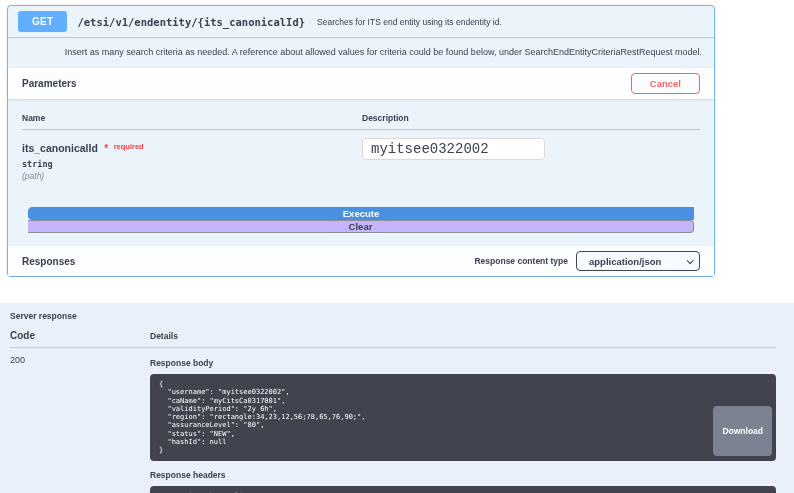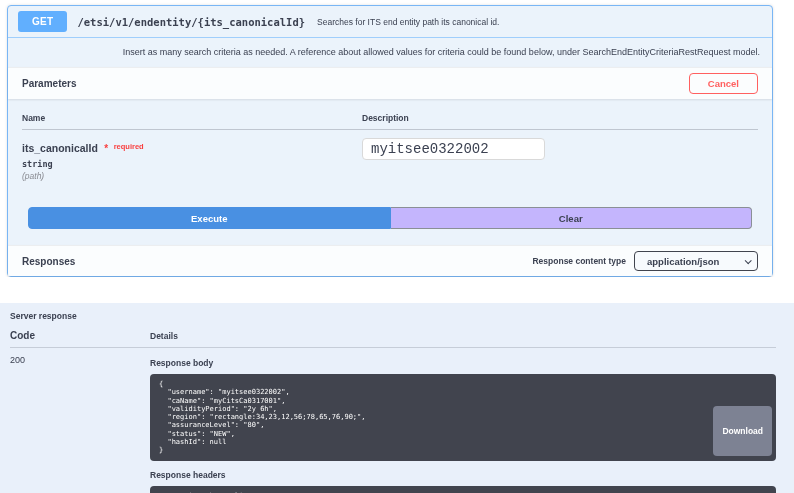--- a/index.html
+++ b/index.html
@@ -7,21 +7,21 @@
     width: 794px; height: 493px; overflow: hidden;
     background: #ffffff;
     font-family: "Liberation Sans", sans-serif;
     color: #3b4151;
   }
   .mono { font-family: "DejaVu Sans Mono", "Liberation Mono", monospace; }
 
   
   .opblock {
     margin: 5px 0 0 7px;
-    width: 766px;
+    width: 708px;
     background: #ebf3fb;
     border: 1px solid #79b6f5;
     border-radius: 4px;
     box-shadow: 0 0 3px rgba(0,0,0,.12);
   }
   .opblock-summary {
     display: flex; align-items: center;
     padding: 5px 10px;
     border-bottom: 1px solid rgba(97,175,254,.55);
     cursor: pointer;
@@ -79,21 +79,21 @@
     font-style: italic; font-size: 8.5px; color: #888a91; margin-top: 2px;
   }
   .p-input {
     width: 183px; height: 22px;
     border: 1px solid #d9d9d9; border-radius: 4px;
     padding: 0 8px; font-size: 14px; color: #3b4151;
     font-family: Liberation Mono, monospace;
     background: #fff;
   }
   .execute-row {
-    display: flex; margin: 22px 20px 16px; height: 22px;
+    display: flex; margin: 22px 20px 16px; height: 22px; flex-direction: column;
   }
   .execute-btn {
     flex: 1; background: #4990e2; color: #fff;
     border: 1px solid #4990e2; border-radius: 4px 0 0 4px;
     font-family: "Liberation Sans", sans-serif;
     font-size: 9.5px; font-weight: bold; cursor: pointer;
   }
   .clear-btn {
     flex: 1; background: #c4b5fd; color: #3b4151;
     border: 1px solid #8a8f96; border-left: none;
@@ -160,21 +160,21 @@
 </head>
 <body>
 
 <div class="page">
 
   <section class="opblock">
 
     <div class="opblock-summary">
       <span class="method-badge">GET</span>
       <span class="op-path mono">/etsi/v1/endentity/{its_canonicalId}</span>
-      <span class="op-desc">Searches for ITS end entity path its canonical id.</span>
+      <span class="op-desc">Searches for ITS end entity using its endentity id.</span>
     </div>
 
     <div class="op-note">Insert as many search criteria as needed. A reference about allowed values for criteria could be found below, under SearchEndEntityCriteriaRestRequest model.</div>
 
     <div class="section-header">
       <span class="section-title">Parameters</span>
       <button class="cancel-btn">Cancel</button>
     </div>
 
     <div class="params-table">

